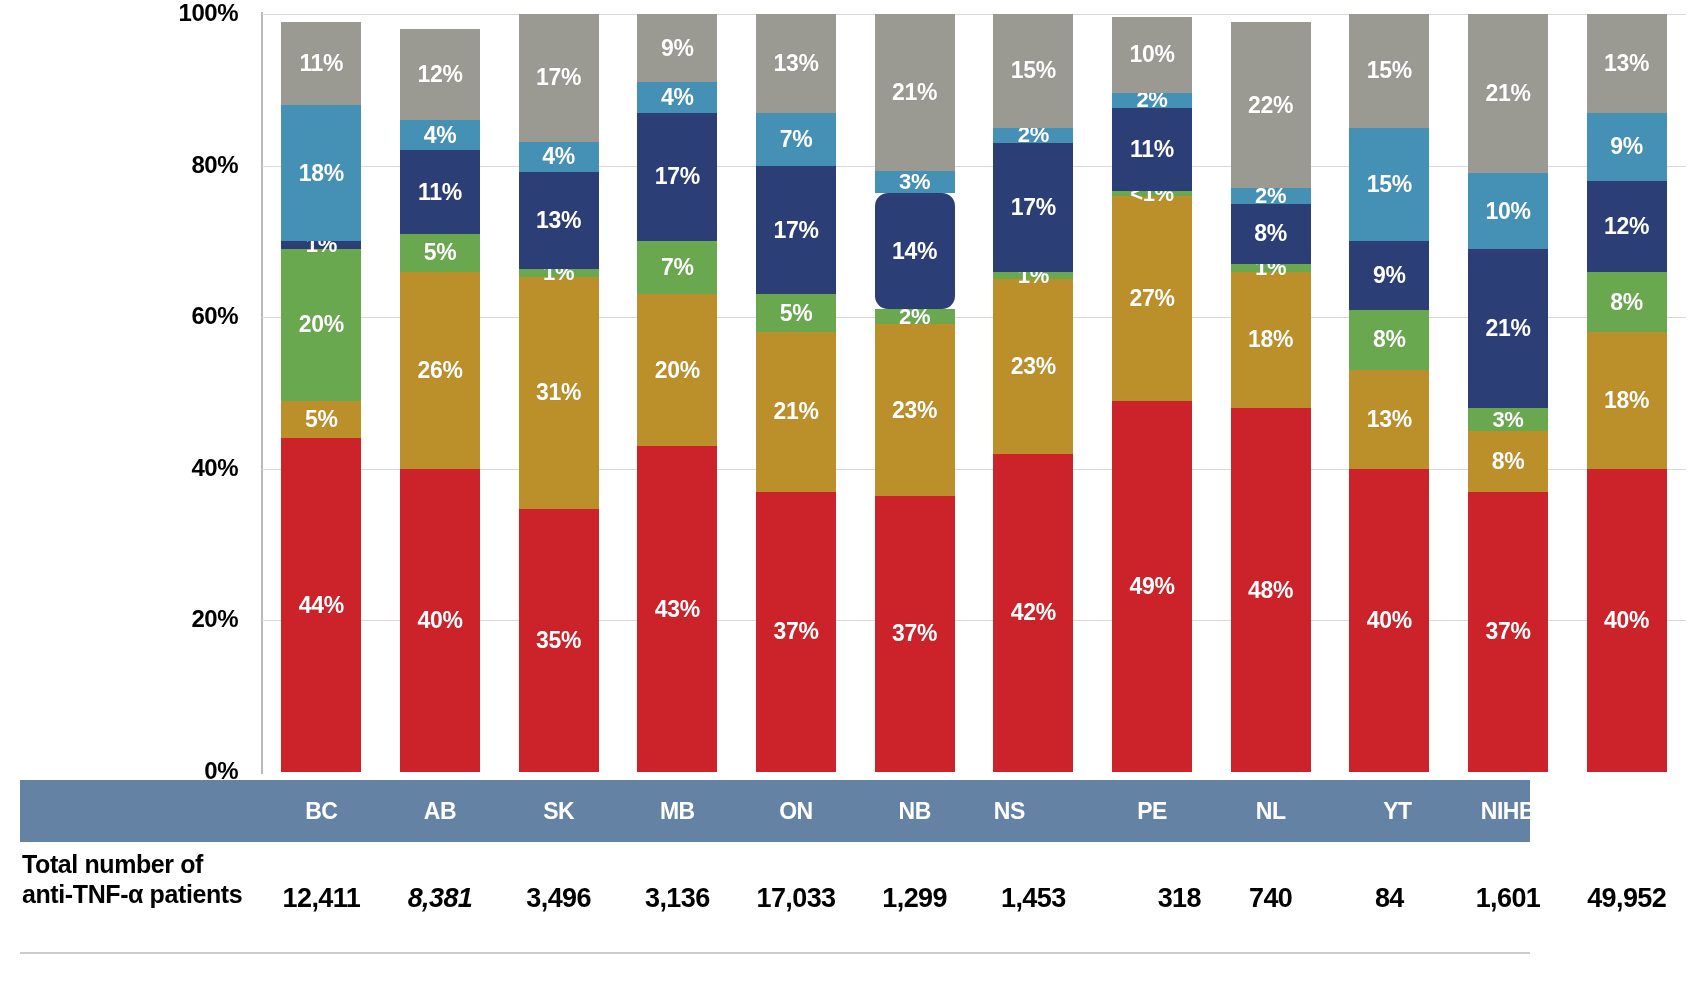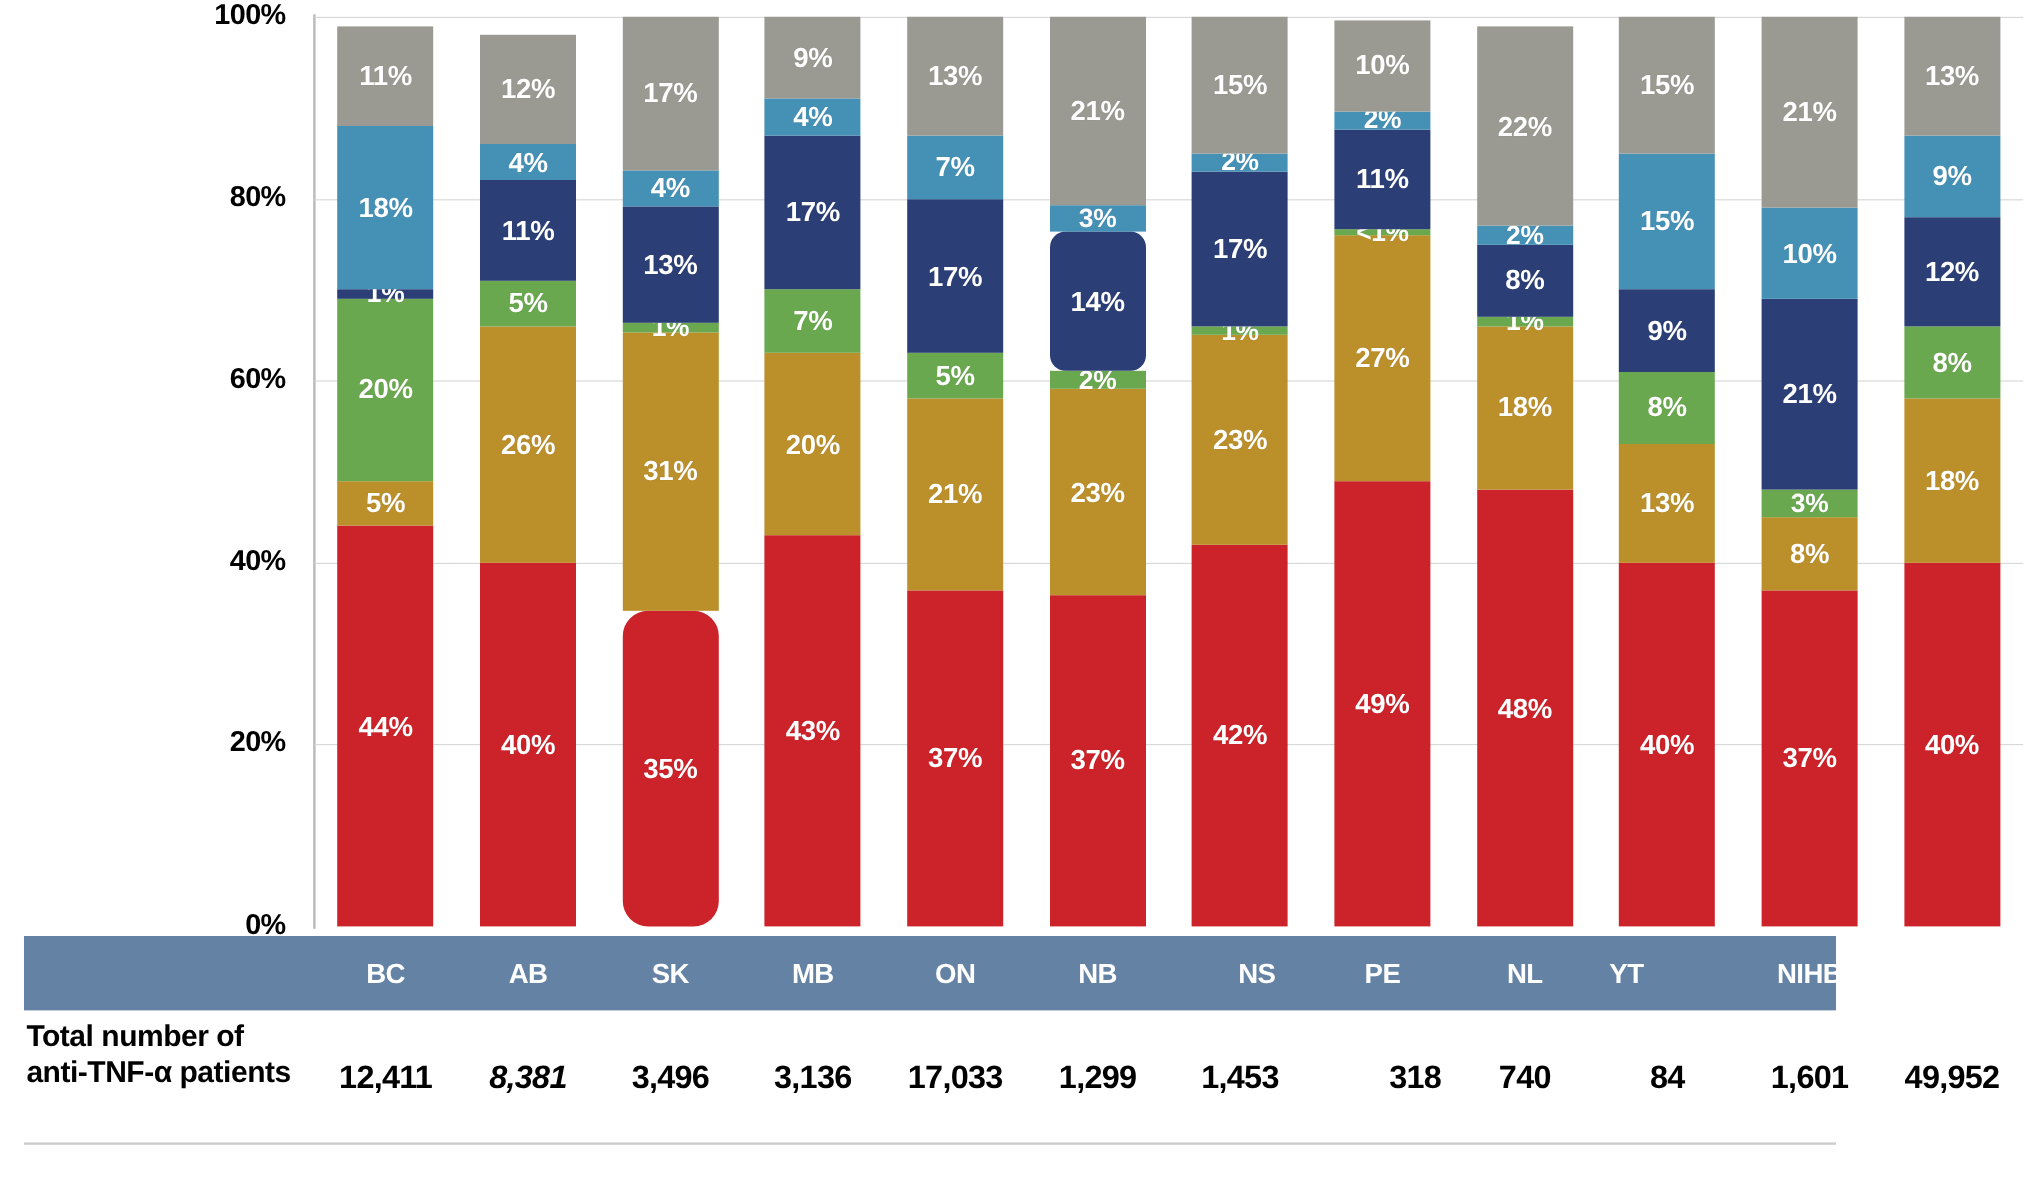--- a/index.html
+++ b/index.html
@@ -140,21 +140,21 @@
           <span>11%</span>
         </div>
         <div class="seg" style="height: 30.32px; background: rgb(69, 145, 182);">
           <span>4%</span>
         </div>
         <div class="seg" style="height: 90.96px; background: rgb(154, 154, 147);">
           <span>12%</span>
         </div>
       </div>
       <div class="bar" style="left: 256.667px; width: 80px; height: 758px;">
-        <div class="seg" style="height: 265.3px; background: rgb(204, 34, 41); border-radius: 21px;">
+        <div class="seg" style="height: 265.3px; background: rgb(204, 34, 41);">
           <span>35%</span>
         </div>
         <div class="seg" style="height: 234.98px; background: rgb(187, 143, 42);">
           <span>31%</span>
         </div>
         <div class="seg tiny" style="height: 7.58px; background: rgb(106, 168, 79);">
           <span style="font-size: 22px;">1%</span>
         </div>
         <div class="seg" style="height: 98.54px; background: rgb(43, 63, 118);">
           <span>13%</span>
@@ -360,30 +360,30 @@
       </div>
       <div class="band-cell" style="left: 598px; width: 118.667px;">
         <span>MB</span>
       </div>
       <div class="band-cell" style="left: 716.667px; width: 118.667px;">
         <span>ON</span>
       </div>
       <div class="band-cell" style="left: 835.333px; width: 118.667px;">
         <span>NB</span>
       </div>
-      <div class="band-cell" style="left: 968px; width: 118.667px;">
+      <div class="band-cell" style="left: 930px; width: 118.667px;">
         <span>NS</span>
       </div>
       <div class="band-cell" style="left: 1072.67px; width: 118.667px;">
         <span>PE</span>
       </div>
       <div class="band-cell" style="left: 1191.33px; width: 118.667px;">
         <span>NL</span>
       </div>
-      <div class="band-cell" style="left: 1276px; width: 118.667px; justify-content: center;">
+      <div class="band-cell" style="left: 1318px; width: 118.667px; justify-content: center;">
         <span>YT</span>
       </div>
       <div class="band-cell" style="left: 1428.67px; width: 118.667px;">
         <span>NIHB</span>
       </div>
       <div class="band-cell" style="left: 1547.33px; width: 118.667px;">
         <span>Total</span>
       </div>
     </div>
 

